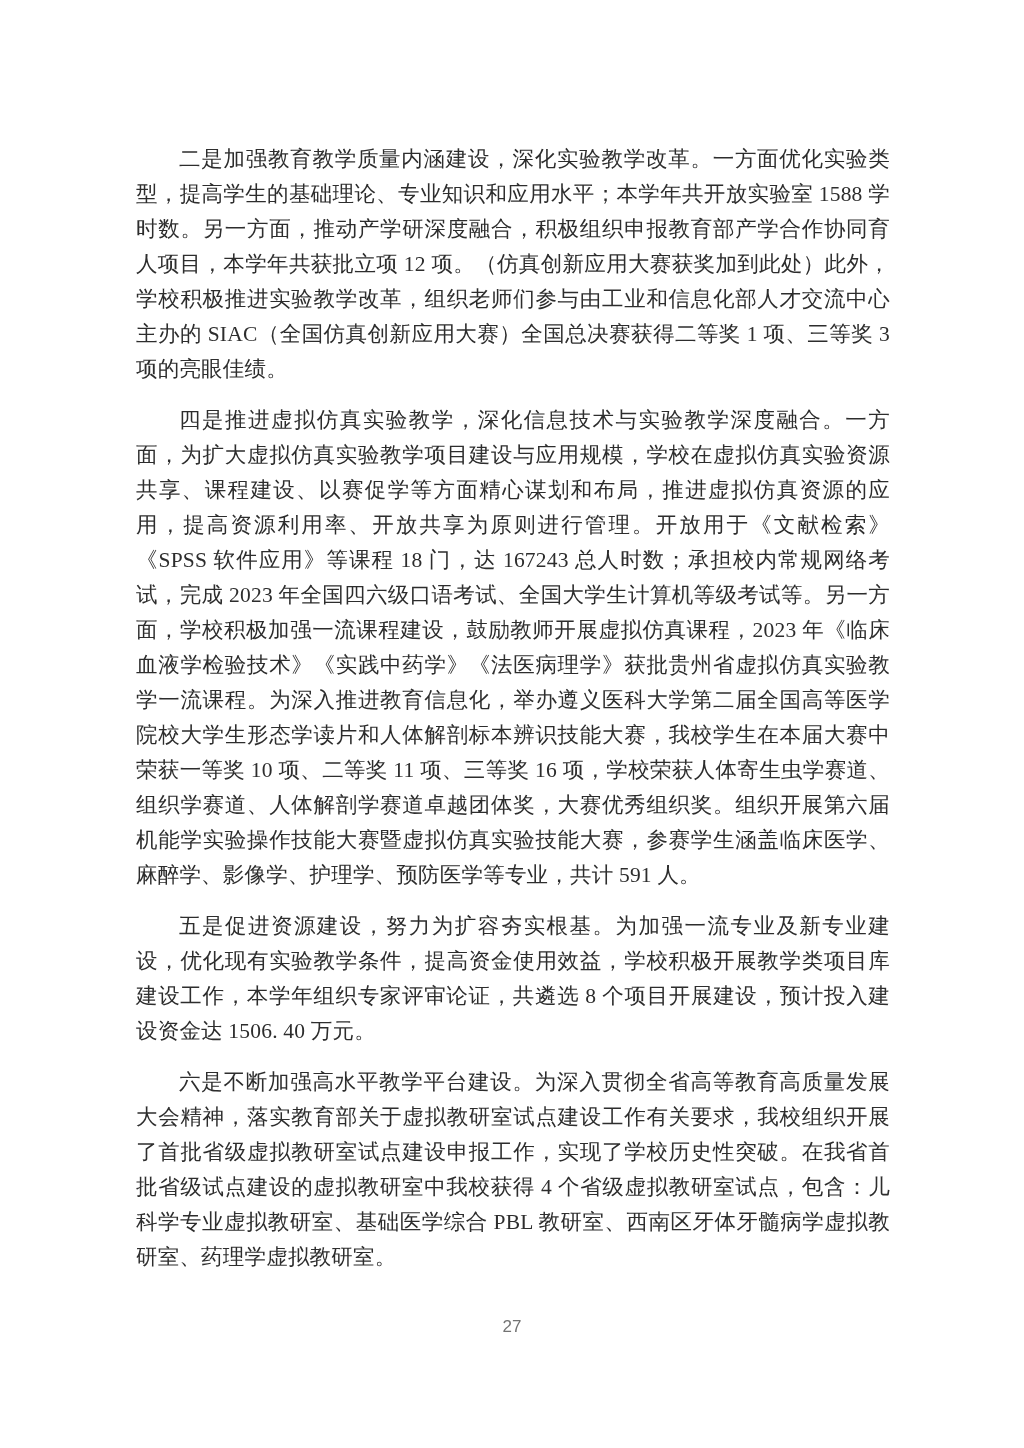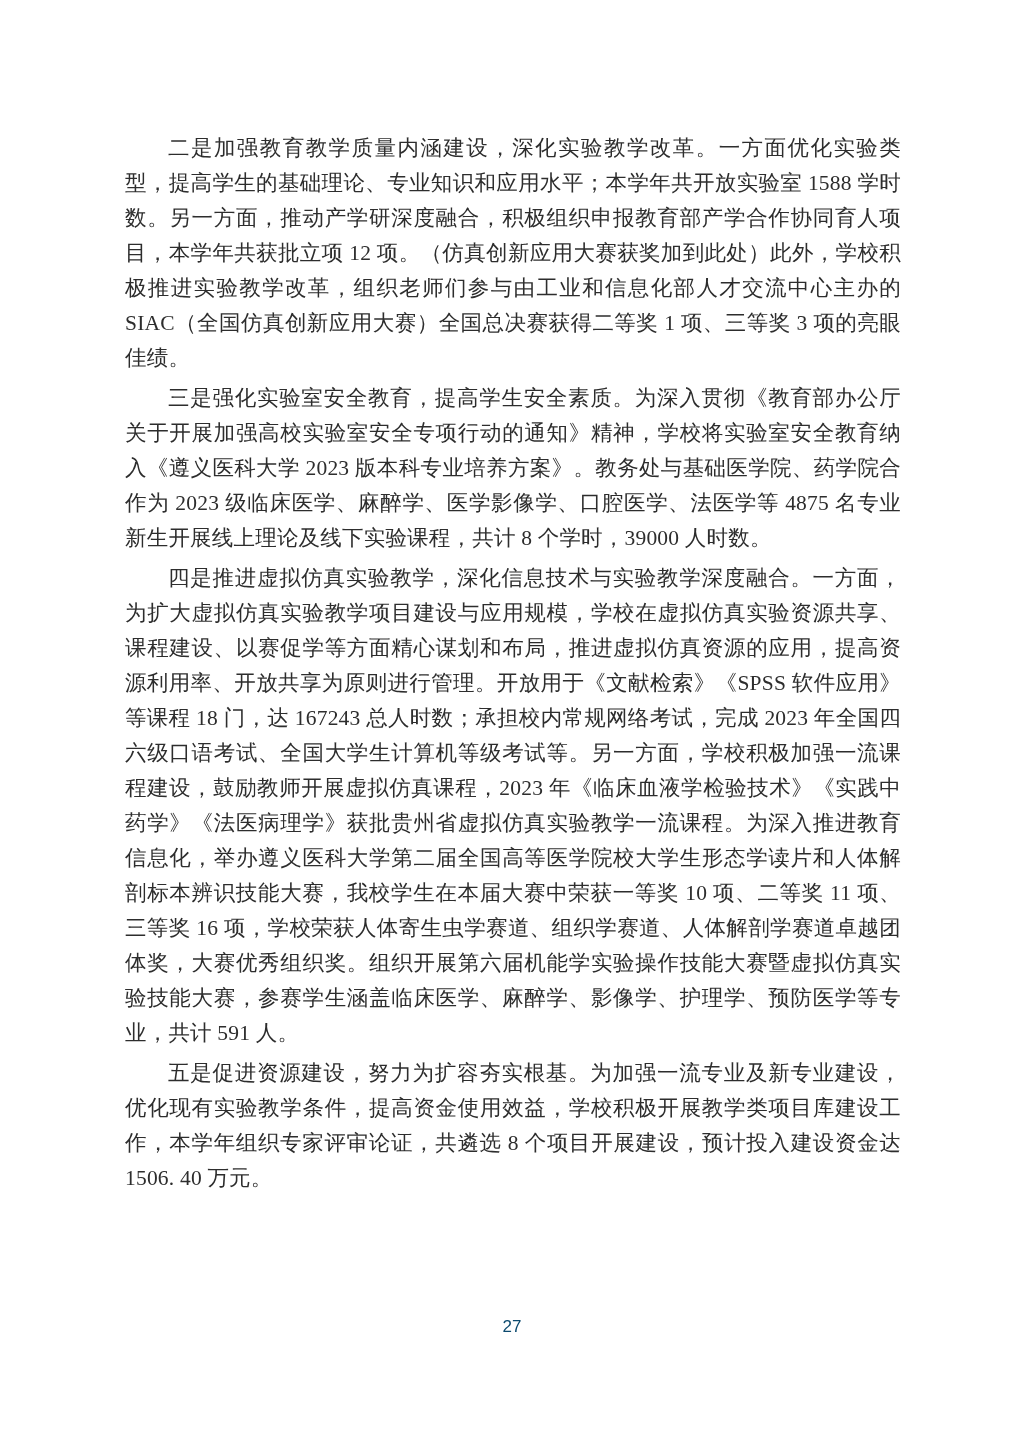--- a/index.html
+++ b/index.html
@@ -20,40 +20,40 @@
     left: 120px;
     top: 126px;
     width: 786px;
     color: #2d2d2d;
     font-size: 21.5px;
     line-height: 35px;
     text-align: justify;
     letter-spacing: 0.2px;
   }
   .content p {
-    margin: 5px;
+    margin: 16px;
     padding: 0;
     text-indent: 2em;
   }
   .page-number {
     position: absolute;
     top: 1316px;
     left: 0;
     width: 100%;
     text-align: center;
-    color: #0c4a6e;
+    color: #737373;
     font-size: 17px;
     line-height: 22px;
     font-family: "Liberation Sans", "DejaVu Sans", sans-serif;
   }
 </style>
 </head>
 <body>
 
 <div class="page">
   <div class="content">
     <p>二是加强教育教学质量内涵建设，深化实验教学改革。一方面优化实验类型，提高学生的基础理论、专业知识和应用水平；本学年共开放实验室 1588 学时数。另一方面，推动产学研深度融合，积极组织申报教育部产学合作协同育人项目，本学年共获批立项 12 项。（仿真创新应用大赛获奖加到此处）此外，学校积极推进实验教学改革，组织老师们参与由工业和信息化部人才交流中心主办的 SIAC（全国仿真创新应用大赛）全国总决赛获得二等奖 1 项、三等奖 3 项的亮眼佳绩。</p>
-    <p>三是强化实验室安全教育，提高学生安全素质。为深入贯彻《教育部办公厅关于开展加强高校实验室安全专项行动的通知》精神，学校将实验室安全教育纳入《遵义医科大学 2023 版本科专业培养方案》。教务处与基础医学院、药学院合作为 2023 级临床医学、麻醉学、医学影像学、口腔医学、法医学等 4875 名专业新生开展线上理论及线下实验课程，共计 8 个学时，39000 人时数。</p>
     <p>四是推进虚拟仿真实验教学，深化信息技术与实验教学深度融合。一方面，为扩大虚拟仿真实验教学项目建设与应用规模，学校在虚拟仿真实验资源共享、课程建设、以赛促学等方面精心谋划和布局，推进虚拟仿真资源的应用，提高资源利用率、开放共享为原则进行管理。开放用于《文献检索》《SPSS 软件应用》等课程 18 门，达 167243 总人时数；承担校内常规网络考试，完成 2023 年全国四六级口语考试、全国大学生计算机等级考试等。另一方面，学校积极加强一流课程建设，鼓励教师开展虚拟仿真课程，2023 年《临床血液学检验技术》《实践中药学》《法医病理学》获批贵州省虚拟仿真实验教学一流课程。为深入推进教育信息化，举办遵义医科大学第二届全国高等医学院校大学生形态学读片和人体解剖标本辨识技能大赛，我校学生在本届大赛中荣获一等奖 10 项、二等奖 11 项、三等奖 16 项，学校荣获人体寄生虫学赛道、组织学赛道、人体解剖学赛道卓越团体奖，大赛优秀组织奖。组织开展第六届机能学实验操作技能大赛暨虚拟仿真实验技能大赛，参赛学生涵盖临床医学、麻醉学、影像学、护理学、预防医学等专业，共计 591 人。</p>
     <p>五是促进资源建设，努力为扩容夯实根基。为加强一流专业及新专业建设，优化现有实验教学条件，提高资金使用效益，学校积极开展教学类项目库建设工作，本学年组织专家评审论证，共遴选 8 个项目开展建设，预计投入建设资金达 1506. 40 万元。</p>
+    <p>六是不断加强高水平教学平台建设。为深入贯彻全省高等教育高质量发展大会精神，落实教育部关于虚拟教研室试点建设工作有关要求，我校组织开展了首批省级虚拟教研室试点建设申报工作，实现了学校历史性突破。在我省首批省级试点建设的虚拟教研室中我校获得 4 个省级虚拟教研室试点，包含：儿科学专业虚拟教研室、基础医学综合 PBL 教研室、西南区牙体牙髓病学虚拟教研室、药理学虚拟教研室。</p>
   </div>
   <div class="page-number">27</div>
 </div>
 
 </body></html>

